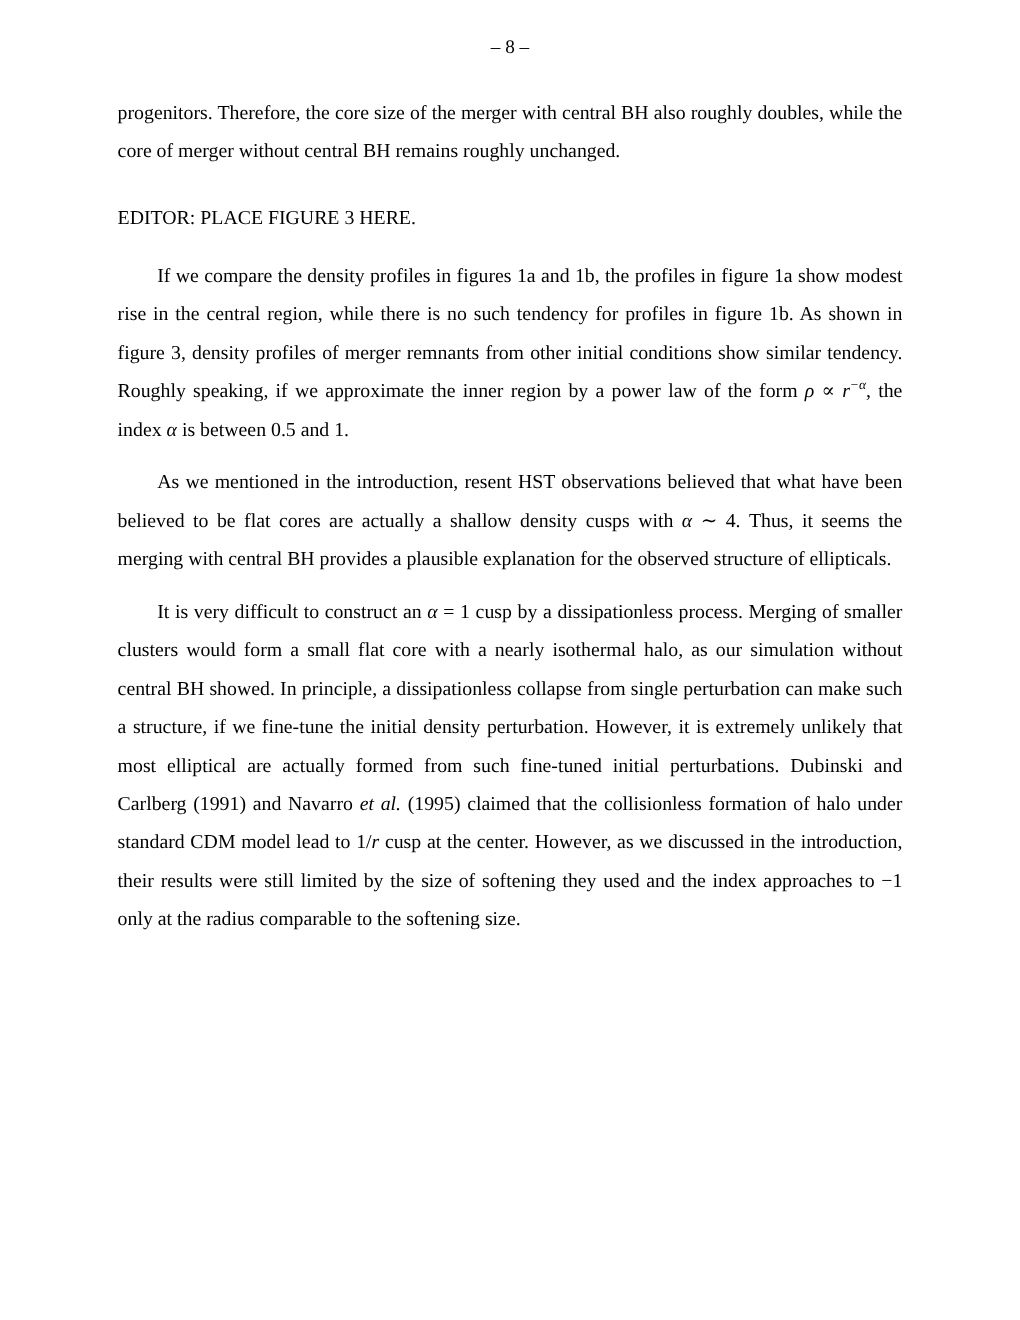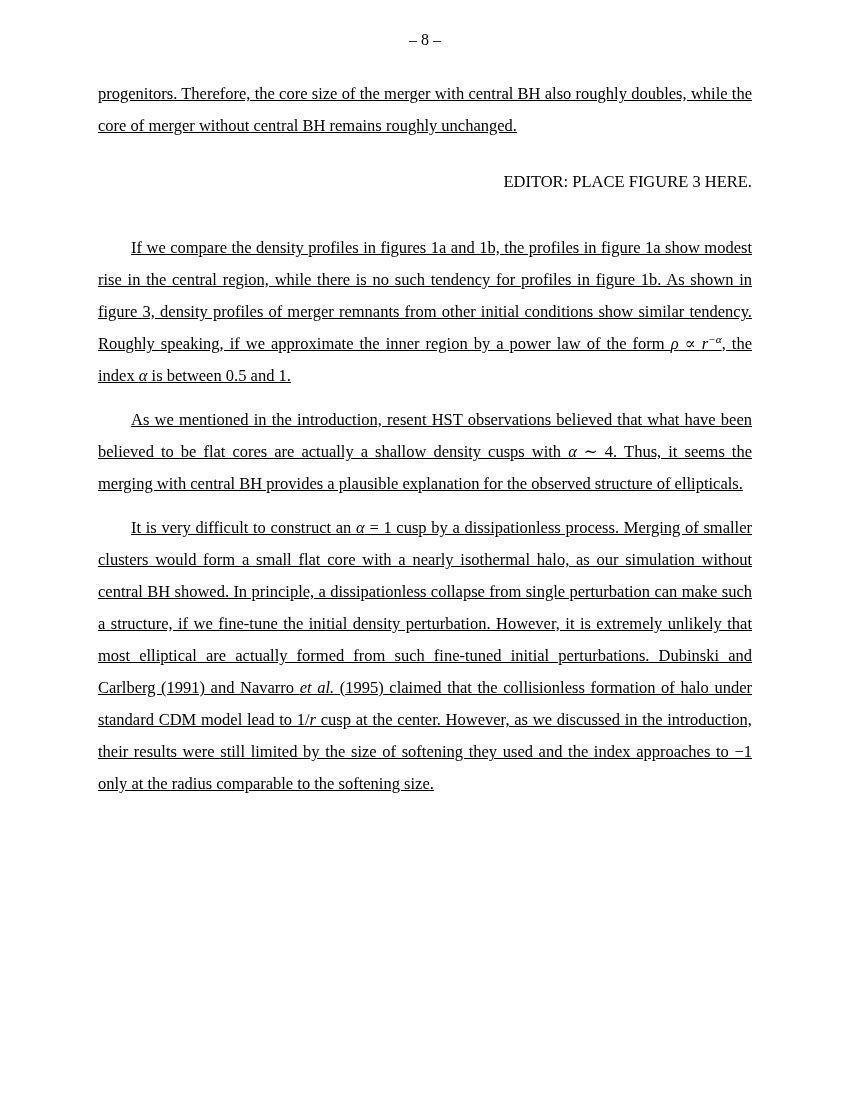--- a/index.html
+++ b/index.html
@@ -24,29 +24,28 @@
     text-align: center;
     font-size: 16px;
     line-height: 20px;
     margin: 0 0 28px 0;
   }
   .para {
     margin: 0 0 12px 0;
     line-height: 32px;
     text-align: justify;
     text-justify: inter-word;
-    text-decoration: underline;
   }
   .para.indent {
     text-indent: 33px;
   }
   .editor-note {
-    text-align: right;
+    text-align: left;
     line-height: 32px;
-    margin: 24px 0 34px 0;
+    margin: 24px 0 16px 0;
   }
   .italic {
     font-style: italic;
   }
   .sup {
     vertical-align: super;
     font-size: 68%;
     font-style: italic;
     line-height: 0;
   }

